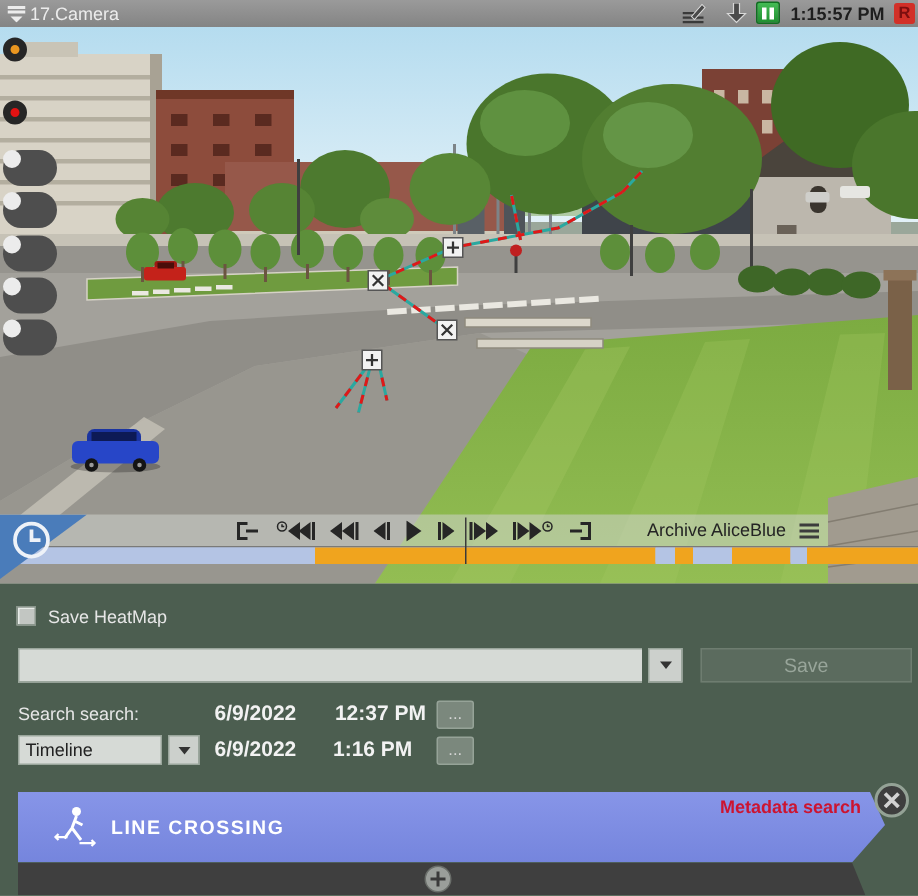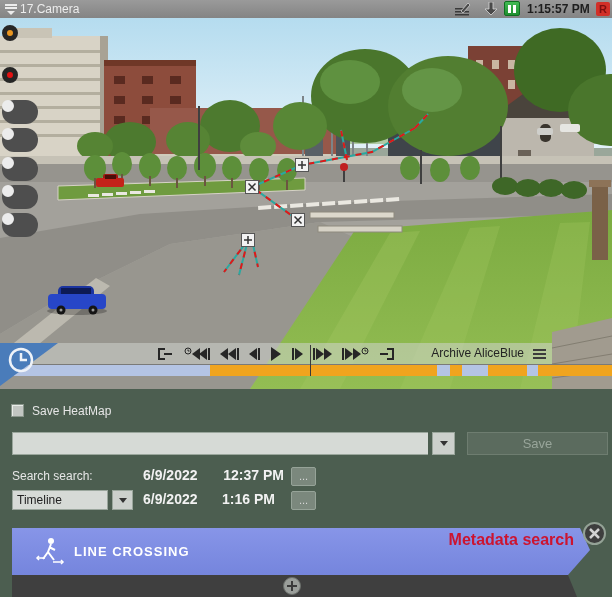--- a/index.html
+++ b/index.html
@@ -87,21 +87,21 @@
     border:1px solid #9aa69c;font-size:12px;color:#222;padding:2px 4px;}
   .range-arrow{left:112px;top:490px;height:20px;width:21px;position:absolute;background:#ccd0cc;
     border:1px solid #9aa69c;display:flex;align-items:center;justify-content:center;cursor:pointer;}
 
   
   .banner{position:absolute;left:12px;top:528px;width:578px;height:47px;
     background:linear-gradient(#8795e8,#7585dd);
     clip-path:polygon(0 0,568px 0,578px 22px,556px 47px,0 47px);cursor:pointer;}
   .banner-title{position:absolute;left:62px;top:16px;color:#fff;font-weight:bold;
     font-size:13px;letter-spacing:1px;}
-  .banner-link{position:absolute;right:16px;top:3px;color:#cc1430;font-weight:bold;font-size:16px;cursor:pointer;}
+  .banner-link{position:absolute;right:16px;top:3px;color:#cc1430;font-weight:bold;font-size:12px;cursor:pointer;}
   .banner-icon{position:absolute;left:22px;top:8px;}
   .close-btn{position:absolute;left:583px;top:522px;width:23px;height:23px;border-radius:50%;
     background:#3e3e3e;border:2px solid #94a296;cursor:pointer;display:flex;align-items:center;justify-content:center;}
   .strip{position:absolute;left:12px;top:575px;width:565px;height:22px;background:#3f3f3f;
     clip-path:polygon(0 0,556px 0,565px 22px,0 22px);}
   .plus-btn{position:absolute;left:271px;top:2px;width:18px;height:18px;border-radius:50%;
     background:#9a9e9a;border:1px solid #6a6e6a;cursor:pointer;
     display:flex;align-items:center;justify-content:center;}
 </style>
 </head>

